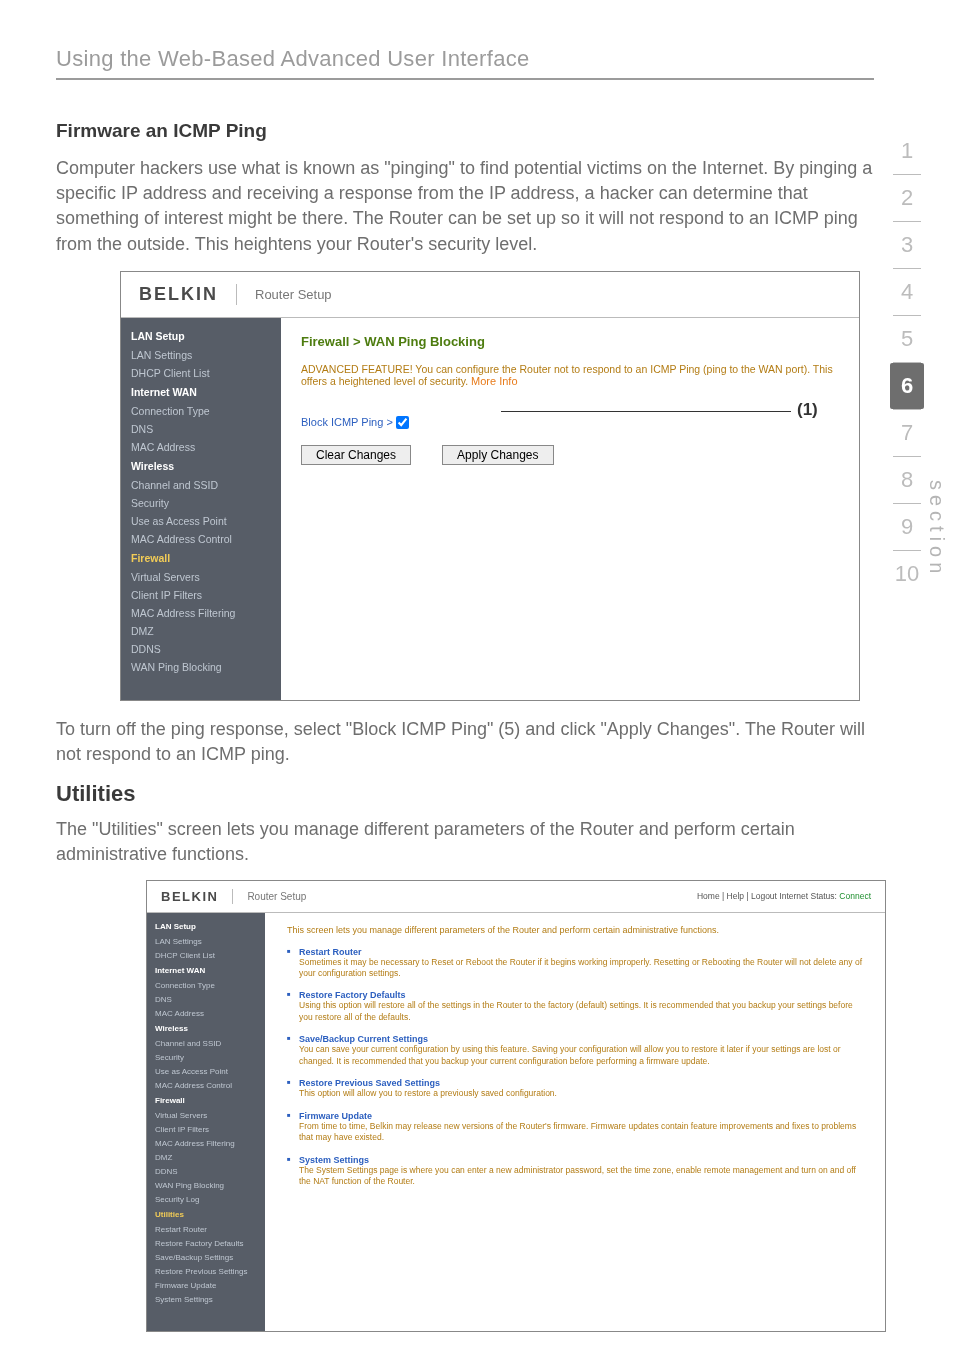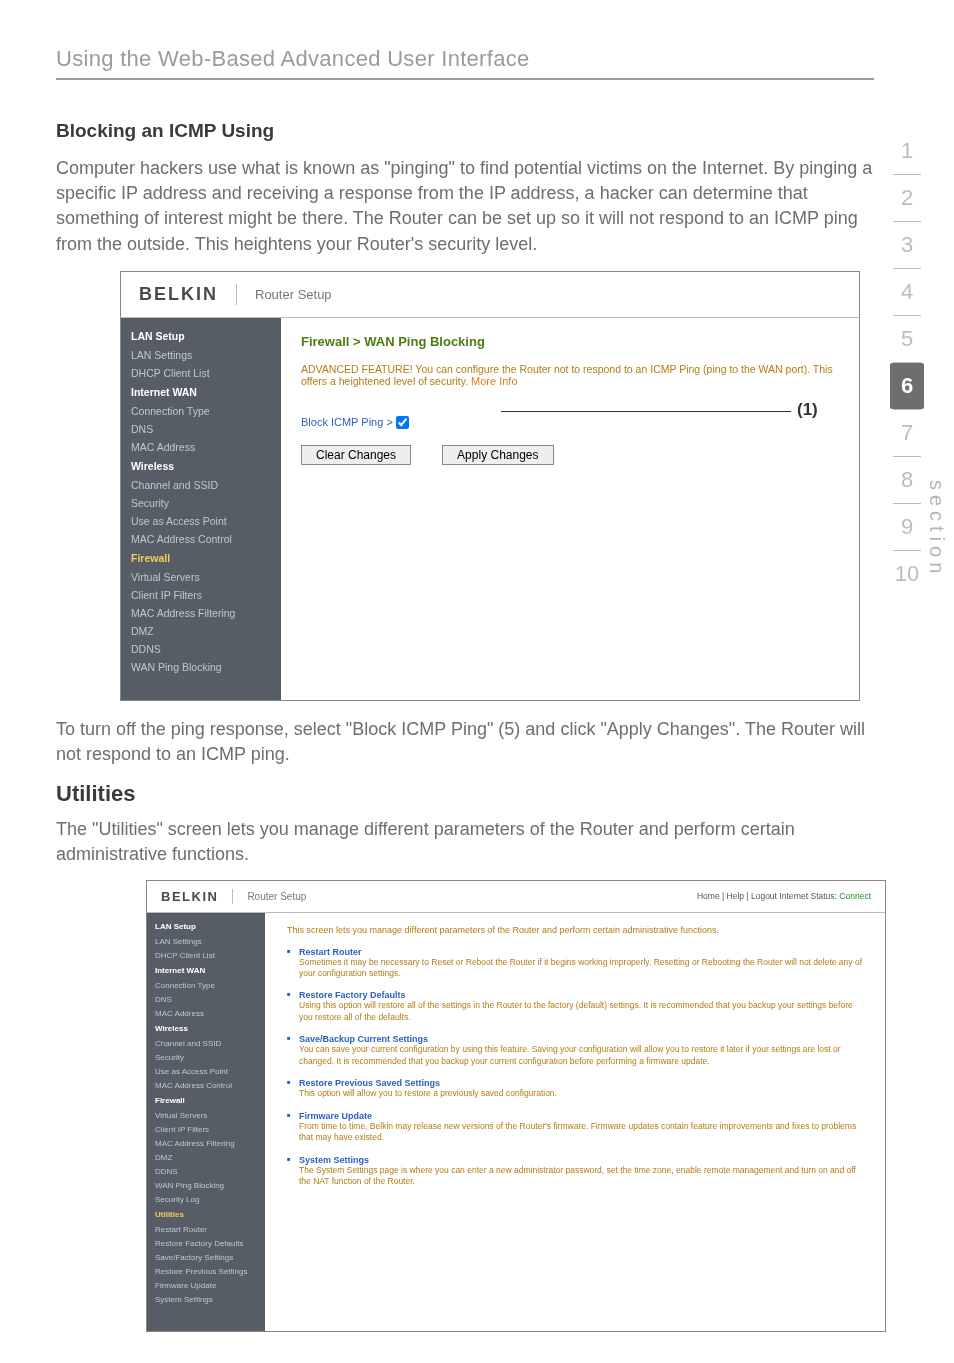--- a/index.html
+++ b/index.html
@@ -83,21 +83,21 @@
       <div class="n">7</div>
       <div class="sep"></div>
       <div class="n">8</div>
       <div class="sep"></div>
       <div class="n">9</div>
       <div class="sep"></div>
       <div class="n">10</div>
     </div>
   <div class="side-label">section</div>
 
-  <h2 class="block-heading">Blocking an ICMP Using</h2>
+  <h2 class="block-heading">Firmware an ICMP Ping</h2>
   <p class="body">Computer hackers use what is known as "pinging" to find potential victims on the Internet. By pinging a specific IP address and receiving a response from the IP address, a hacker can determine that something of interest might be there. The Router can be set up so it will not respond to an ICMP ping from the outside. This heightens your Router's security level.</p>
 
   <div class="ss" style="position:relative">
     <div class="ss-head">
       <div class="ss-brand">BELKIN</div>
       <div class="ss-title">Router Setup</div>
     </div>
     <div class="ss-body">
       <div class="ss-sidebar">
         <div class="hdr">LAN Setup</div>
@@ -163,21 +163,21 @@
         <div class="itm">Virtual Servers</div>
         <div class="itm">Client IP Filters</div>
         <div class="itm">MAC Address Filtering</div>
         <div class="itm">DMZ</div>
         <div class="itm">DDNS</div>
         <div class="itm">WAN Ping Blocking</div>
         <div class="itm">Security Log</div>
         <div class="hdr util">Utilities</div>
         <div class="itm">Restart Router</div>
         <div class="itm">Restore Factory Defaults</div>
-        <div class="itm">Save/Factory Settings</div>
+        <div class="itm">Save/Backup Settings</div>
         <div class="itm">Restore Previous Settings</div>
         <div class="itm">Firmware Update</div>
         <div class="itm">System Settings</div>
       </div>
       <div class="ss2-main">
         <div class="intro">This screen lets you manage different parameters of the Router and perform certain administrative functions.</div>
         <ul id="util-list">
             <li>
               <div class="lk">Restart Router</div>
               <div class="desc">Sometimes it may be necessary to Reset or Reboot the Router if it begins working improperly. Resetting or Rebooting the Router will not delete any of your configuration settings.</div>

